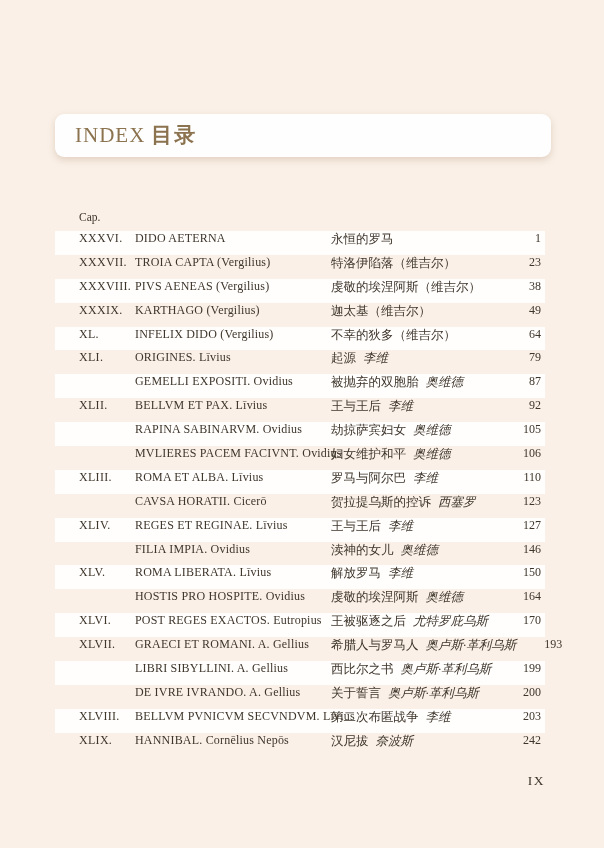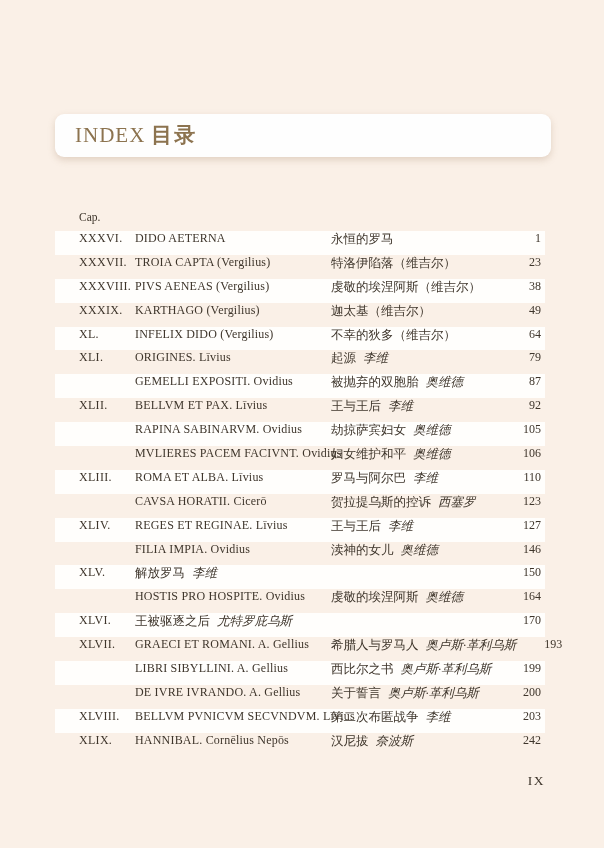--- a/index.html
+++ b/index.html
@@ -187,33 +187,35 @@
 
   <div class="row">
     <span class="cell-cap"></span>
     <span class="cell-latin">FILIA IMPIA. Ovidius</span>
     <span class="cell-zh"><span class="zh-title">渎神的女儿</span><span class="zh-author">奥维德</span></span>
     <span class="cell-page">146</span>
   </div>
 
   <div class="row">
     <span class="cell-cap">XLV.</span>
+    <span class="cell-latin">ROMA LIBERATA. Līvius</span>
     <span class="cell-zh"><span class="zh-title">解放罗马</span><span class="zh-author">李维</span></span>
     <span class="cell-page">150</span>
   </div>
 
   <div class="row">
     <span class="cell-cap"></span>
     <span class="cell-latin">HOSTIS PRO HOSPITE. Ovidius</span>
     <span class="cell-zh"><span class="zh-title">虔敬的埃涅阿斯</span><span class="zh-author">奥维德</span></span>
     <span class="cell-page">164</span>
   </div>
 
   <div class="row">
     <span class="cell-cap">XLVI.</span>
+    <span class="cell-latin">POST REGES EXACTOS. Eutropius</span>
     <span class="cell-zh"><span class="zh-title">王被驱逐之后</span><span class="zh-author">尤特罗庇乌斯</span></span>
     <span class="cell-page">170</span>
   </div>
 
   <div class="row">
     <span class="cell-cap">XLVII.</span>
     <span class="cell-latin">GRAECI ET ROMANI. A. Gellius</span>
     <span class="cell-zh"><span class="zh-title">希腊人与罗马人</span><span class="zh-author">奥卢斯·革利乌斯</span></span>
     <span class="cell-page">193</span>
   </div>

